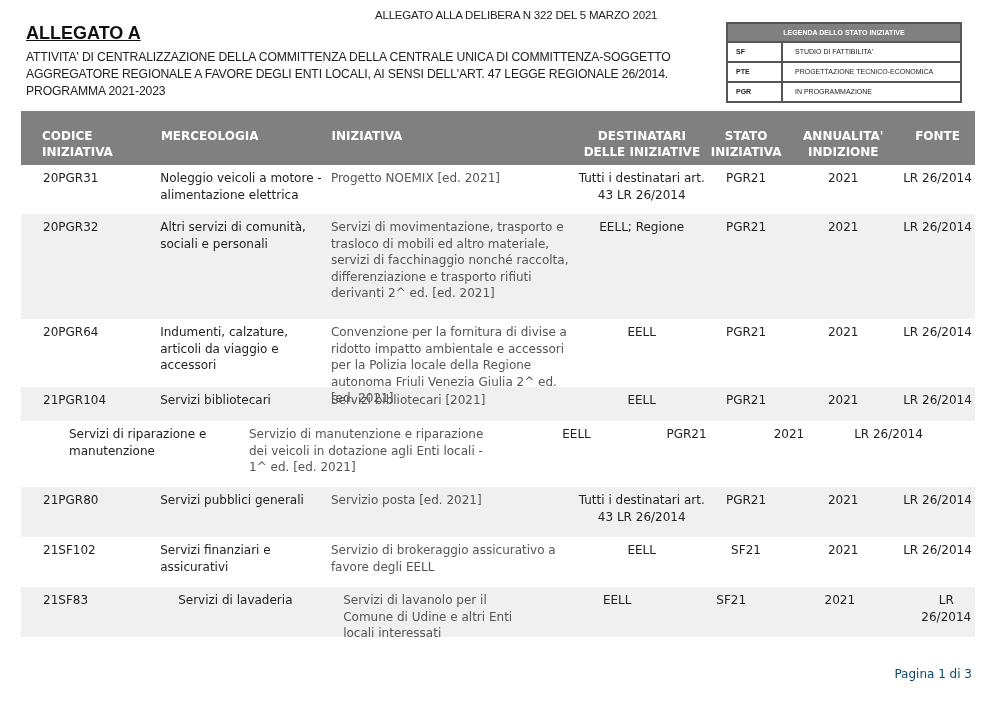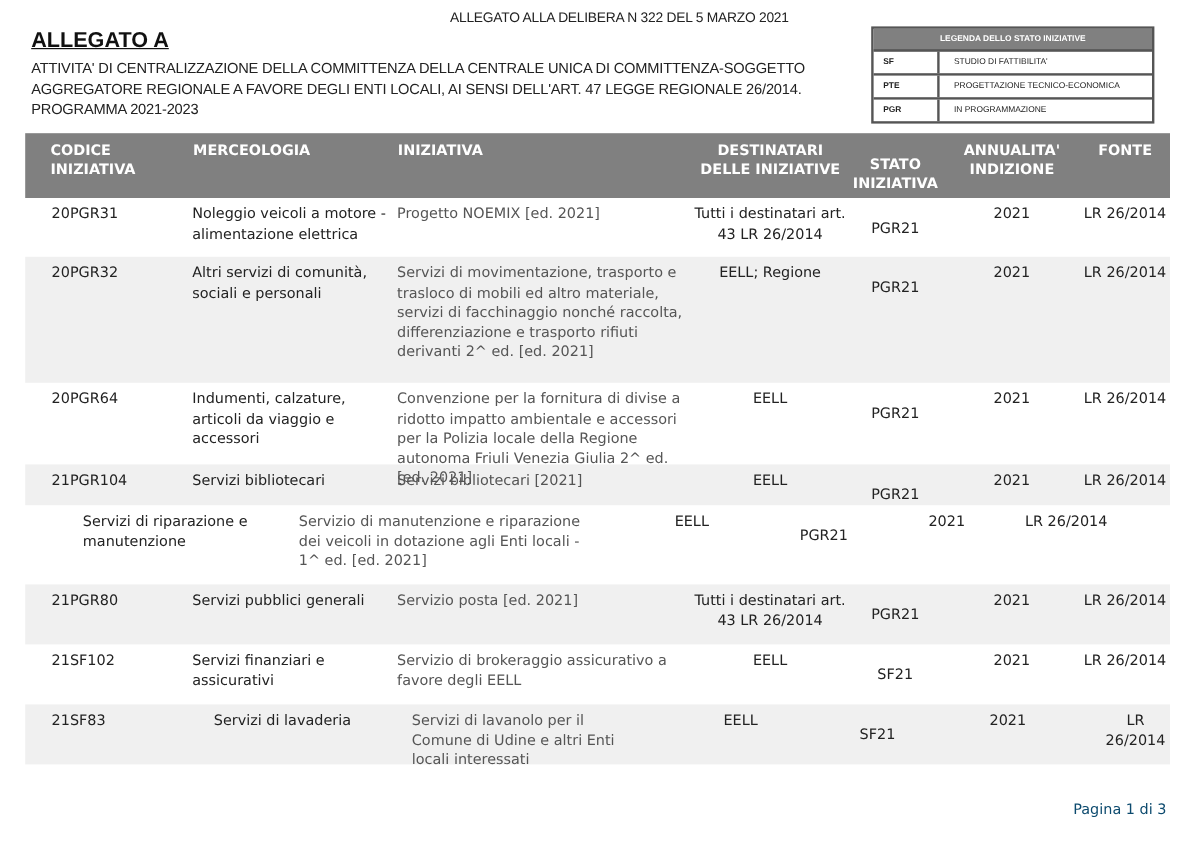--- a/index.html
+++ b/index.html
@@ -18,29 +18,29 @@
   .legend-head { background: #808080; color: #fff; font-size: 7px; font-weight: bold; text-align: center;
                  height: 17px; line-height: 17px; border-bottom: 2px solid #555; }
   .legend-row { display: flex; height: 18px; border-bottom: 2px solid #555; font-size: 7px; line-height: 18px; }
   .legend-row:last-child { border-bottom: none; }
   .legend-code { width: 55px; padding-left: 8px; font-weight: bold; border-right: 2px solid #555; box-sizing: border-box; }
   .legend-desc { padding-left: 12px; }
 
   .table { position: absolute; left: 21px; top: 111px; width: 954px; }
   .thead { display: flex; background: #808080; color: #fff; height: 54px; font-weight: bold; font-size: 12px;
            line-height: 16px; }
-  .thead > div { padding-top: 6px; box-sizing: border-box; }
+  .thead > div { padding-top: 17px; box-sizing: border-box; }
   .row { display: flex; font-size: 12px; line-height: 16.5px; box-sizing: border-box; padding-top: 5px; }
   .row.alt { background: #f0f0f0; }
   .c1 { width: 95px; padding-left: 22px; box-sizing: border-box; }
   .c2 { width: 180px; padding-left: 0; box-sizing: border-box; margin-left: 48px; }
   .c3 { width: 260px; box-sizing: border-box; color: #555; }
   .thead .c3 { color: #fff; }
   .c4 { width: 135px; text-align: center; box-sizing: border-box; }
-  .c5 { width: 85px; text-align: center; box-sizing: border-box; margin-top: 12px; }
+  .c5 { width: 85px; text-align: center; box-sizing: border-box; }
   .c6 { width: 120px; text-align: center; box-sizing: border-box; }
   .c7 { width: 79px; text-align: center; box-sizing: border-box; }
   .thead .c1 { padding-left: 21px; }
   .thead .c2 { padding-left: 0; }
   .thead .c3 { padding-left: 0; }
   .row .c3 { padding-right: 6px; }
 
   .page-footer { position: absolute; right: 28px; top: 667px; font-size: 12px; color: #0c4a6e; }
 </style>
 </head>

